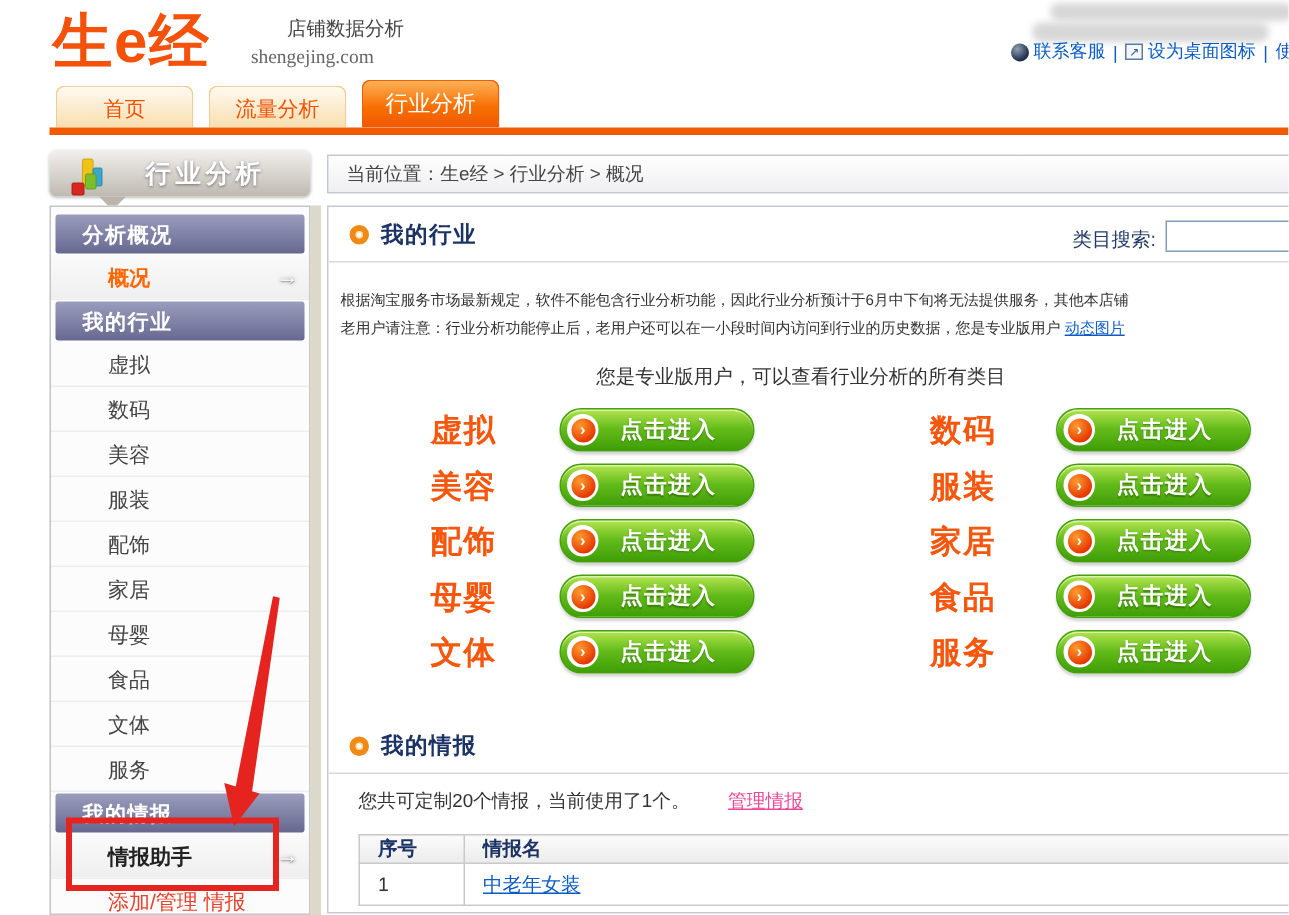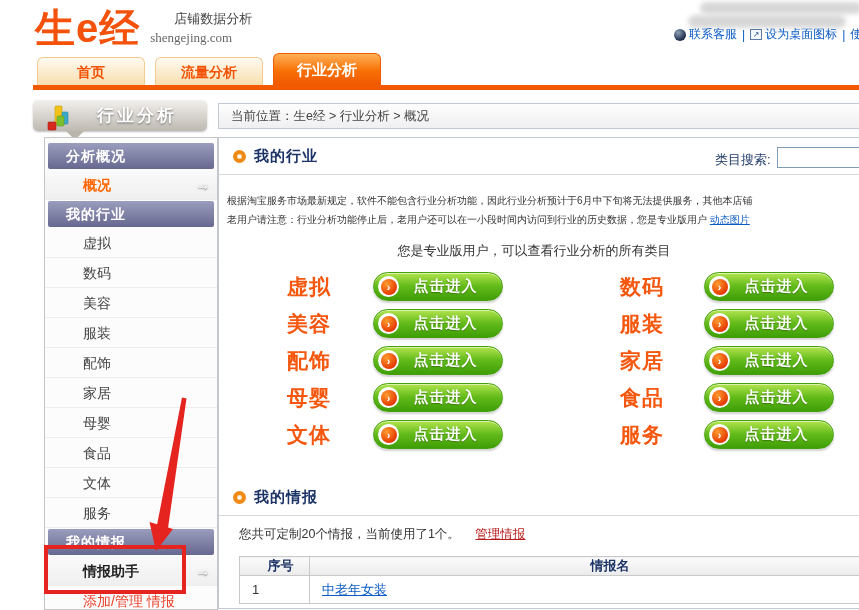--- a/index.html
+++ b/index.html
@@ -2,53 +2,53 @@
 <html><head>
 <meta charset="utf-8">
 <style>
   * { margin:0; padding:0; box-sizing:border-box; }
   html,body { width:859px; height:610px; }
   body {
     position:relative; overflow:hidden; background:#fff;
     font-family:"Liberation Sans", sans-serif; color:#333;
   }
   
-  .logo-row { position:absolute; left:35px; top:8px; display:flex; align-items:flex-start; }
+  .logo-row { position:absolute; left:35px; top:8px; display:flex; align-items:flex-start;gap:17px; }
   .logo-text { font-size:40px; font-weight:bold; color:#f4510a; line-height:40px; letter-spacing:1px; }
   .logo-sub { margin-left:10px; margin-top:2px; }
   .logo-sub .tag { font-size:13px; color:#444;margin-left:24px; }
   .logo-sub .dom { font-size:13px; color:#666; font-family:"Liberation Serif", serif; margin-top:2px; }
   .redact { position:absolute; background:#d7d7d7; border-radius:7px; filter:blur(2.5px); }
   .redact.r1 { left:700px; top:2px;  width:162px; height:12px; }
   .redact.r2 { left:688px; top:15px; width:158px; height:13px; }
   .top-links { position:absolute; left:674px; top:26px; font-size:12px; color:#0a5bc4; white-space:nowrap; display:flex; align-items:center; }
   .top-links a { color:#0a5bc4; cursor:pointer; }
   .tl-sep { margin:0 5px; color:#0a5bc4; }
   .qq-icon { display:inline-block; width:12px; height:12px; border-radius:50%;
     background:radial-gradient(circle at 35% 30%, #8fa0b5, #1a2c48 70%); margin-right:3px; vertical-align:-2px; }
   .desk-icon { display:inline-block; width:12px; height:11px; border:1px solid #5a7aa0; background:#f4f8fc;
     font-size:8px; line-height:9px; text-align:center; color:#2c5a8c; margin-right:3px; vertical-align:-1px; }
   
   .tabs { position:absolute; left:37px; top:53px; display:flex; align-items:flex-end; gap:10px; }
-  .tab { width:108px; height:28px; line-height:28px; text-align:center; font-size:14px; font-weight:bold;
+  .tab { width:92px; height:28px; line-height:28px; text-align:center; font-size:14px; font-weight:normal;
     color:#f25306; background:linear-gradient(#fefaf1, #f8deae); border:1px solid #f2cb90; border-bottom:none;
     border-radius:6px 6px 0 0; cursor:pointer; }
   .tab.active { height:32px; line-height:32px; color:#fff; font-size:15px;
     background:linear-gradient(#ffb057, #f77004 55%, #f05800); border-color:#ef5d00; }
   .tab-bar { position:absolute; left:33px; right:0; top:85px; height:5px; background:#f25a00; }
   
   .sb-head { position:absolute; left:33px; top:100px; width:174px; height:31px;
     background:linear-gradient(#f2f0ed, #beb9b1); border-radius:5px; box-shadow:0 1px 2px rgba(0,0,0,.25);
     display:flex; align-items:center; }
   .sb-head-title { margin-left:24px; font-size:17px; font-weight:bold; color:#fff; text-shadow:0 1px 2px rgba(90,90,90,.8); letter-spacing:3px; }
   .sb-chart-icon { margin-left:12px; width:28px; height:30px; position:relative; top:3px; }
   .sb-tail { position:absolute; left:66px; top:131px; width:0; height:0;
     border-left:9px solid transparent; border-right:9px solid transparent; border-top:9px solid #b9b4ac; }
   .sb-shadow { position:absolute; left:207px; top:137px; width:7px; height:473px; background:#dcd8ca; }
-  .sb-menu { position:absolute; left:44px; top:137px; width:174px; height:473px;
+  .sb-menu { position:absolute; left:33px; top:137px; width:174px; height:473px;
     background:#fcfcfc; border:1px solid #c6c6c6; padding-top:4px; }
   .sb-sec { height:26px; line-height:26px; margin:1px 3px; padding-left:18px; border-radius:2px;
     background:linear-gradient(#9b9dbd, #666890); color:#fff; font-size:14px; font-weight:bold; letter-spacing:1px; }
   .sb-item { position:relative; height:30px; line-height:30px; padding-left:38px; font-size:14px; color:#444;
     border-bottom:1px solid #ededed; cursor:pointer; }
   .sb-item.active { color:#f60; font-weight:bold; background:linear-gradient(#fafafa,#efefef); }
   .sb-item.strong { color:#222; font-weight:bold; background:linear-gradient(#fafafa,#efefef); }
   .sb-item.red { color:#e8402a; border-bottom:none; }
   .sb-arrow { position:absolute; right:7px; top:0; color:#fff; font-weight:bold; font-size:15px;
     text-shadow:0 0 3px rgba(110,110,110,.95), 0 1px 1px rgba(110,110,110,.8); }
@@ -79,23 +79,23 @@
   .enter-btn.b2 { margin-left:40px; }
   .btn-circle { width:21px; height:21px; margin-left:4px; border-radius:50%; background:#fff;
     display:flex; align-items:center; justify-content:center; }
   .btn-circle .inner { width:16px; height:16px; border-radius:50%;
     background:radial-gradient(circle at 35% 30%, #ff9b2e, #e33500 75%);
     color:#fff; font-size:11px; font-weight:bold; line-height:16px; text-align:center; }
   .btn-label { flex:1; text-align:center; margin-right:10px; color:#fff; font-size:15px; font-weight:bold;
     letter-spacing:1px; text-shadow:0 1px 1px rgba(40,90,0,.6); }
   .sec2 { position:absolute; left:0; top:350px; right:0; }
   .usage { position:absolute; left:20px; top:38px; font-size:12.5px; color:#333; }
-  .usage a { color:#b91c1c; text-decoration:underline; cursor:pointer; margin-left:12px; }
+  .usage a { color:#ec4899; text-decoration:underline; cursor:pointer; margin-left:22px; }
   .intel-table { position:absolute; left:20px; top:68px; width:660px; border-collapse:collapse; font-size:13px; }
-  .intel-table th { height:14px; text-align:center; padding-left:12px; font-weight:bold; color:#1c3366;
+  .intel-table th { height:14px; text-align:left; padding-left:12px; font-weight:bold; color:#1c3366;
     background:linear-gradient(#fbfbfb,#ebebeb); border:1px solid #c9c9c9; }
   .intel-table td { height:28px; padding-left:12px; border:1px solid #c9c9c9; color:#333; }
   .intel-table td a { color:#0a5bc4; text-decoration:underline; cursor:pointer; }
   .intel-table .col-no { width:70px; }
   
   .annot { position:absolute; left:0; top:0; z-index:50; pointer-events:none; }
 </style>
 </head>
 <body>
 

